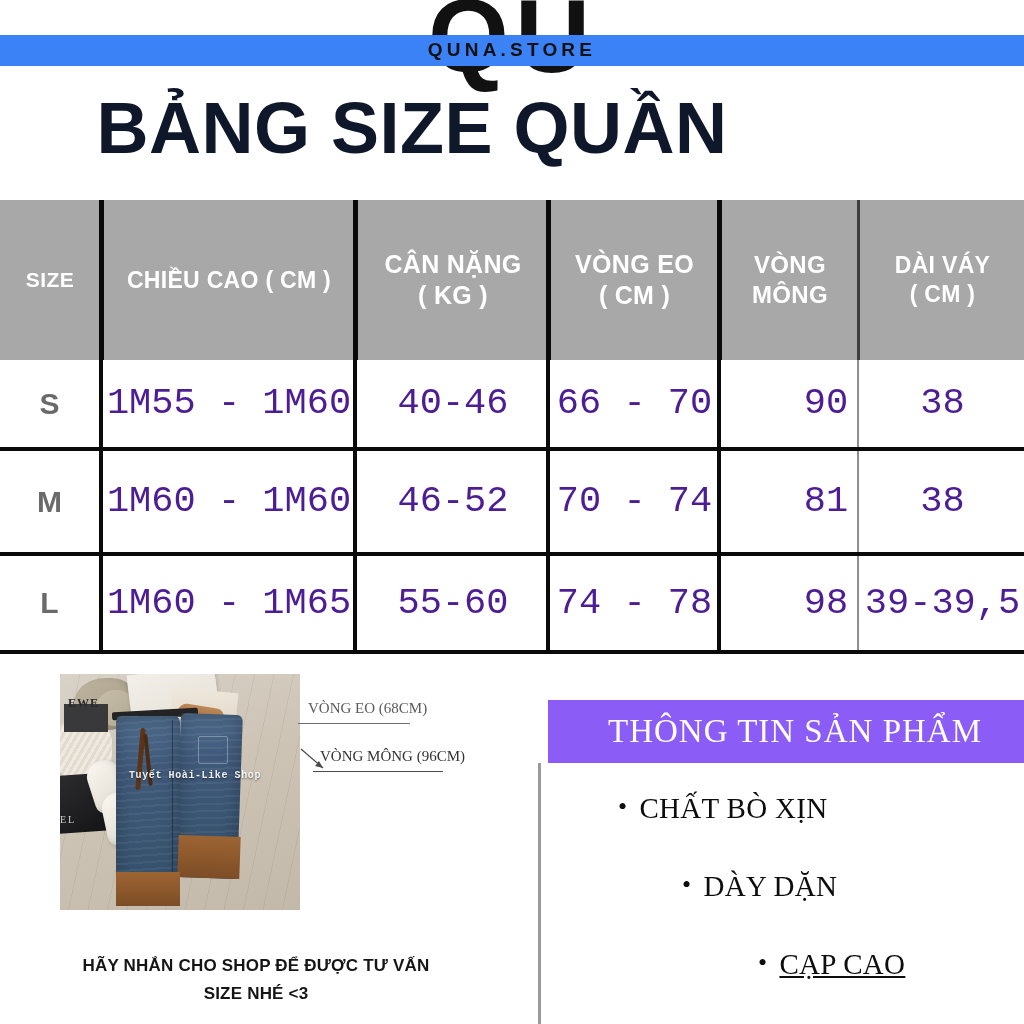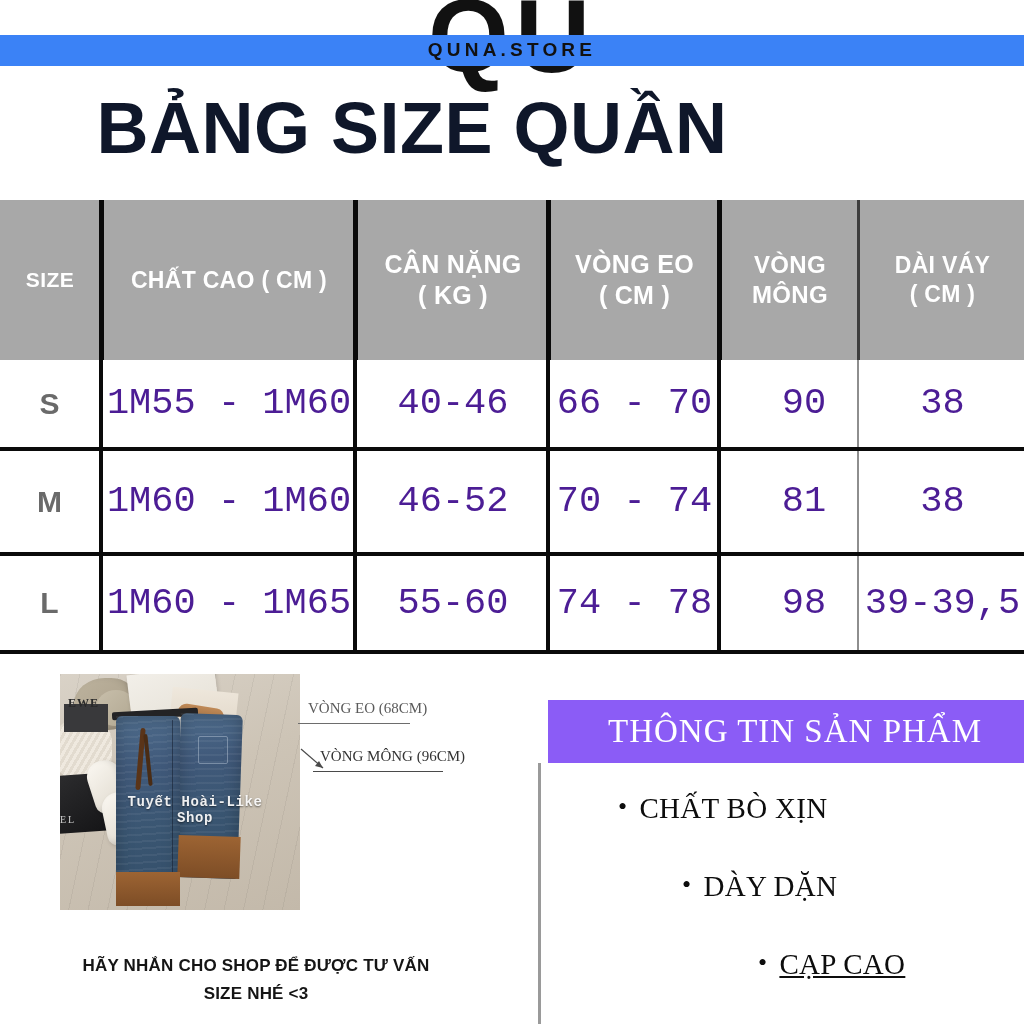--- a/index.html
+++ b/index.html
@@ -153,21 +153,21 @@
     font-family: "Liberation Sans", sans-serif;
     font-weight: 700;
     font-size: 30px;
     color: #6a6a6a;
     letter-spacing: 1px;
   }
   .c-size   { left: 0;    width: 100px; }
   .c-height { left: 104px; width: 250px; }
   .c-weight { left: 359px; width: 188px; }
   .c-waist  { left: 551px; width: 167px; }
-  .c-hip    { left: 722px; width: 128px; padding-left: 36px; }
+  .c-hip    { left: 744px; width: 128px; padding-left: 36px; }
   .c-len    { left: 861px; width: 163px; }
 
   .vsep {
     position: absolute;
     width: 4px;
     background: #0a0a0a;
   }
   .vsep.thin { width: 2px; background: #8e8e8e; }
 
   
@@ -334,25 +334,25 @@
     border-radius: 2px;
   }
   .ph-seam {
     position: absolute;
     left: 112px; top: 46px;
     width: 1px; height: 184px;
     background: rgba(20,30,45,0.55);
   }
   .ph-watermark {
     position: absolute;
-    left: 50px; top: 120px;
+    left: 50px; top: 96px;
     width: 170px;
     text-align: center;
     font-family: "Liberation Mono", monospace;
-    font-size: 14px;
+    font-size: 10px;
     font-weight: 700;
     color: rgba(255,255,255,0.92);
     letter-spacing: 0.6px;
     text-shadow: 0 1px 2px rgba(0,0,0,0.55);
     z-index: 6;
   }
 
   
   .anno {
     position: absolute;
@@ -459,21 +459,21 @@
     <div class="logo-qu">QU</div>
     <div class="logo-wordmark">QUNA.STORE</div>
   </div>
 
   <div id="main-title">BẢNG SIZE QUẦN</div>
 
   <div id="size-table">
 
     <div class="thead">
       <div class="th-cell th-size">SIZE</div>
-      <div class="th-cell th-height">CHẤT CAO ( CM )</div>
+      <div class="th-cell th-height">CHIỀU CAO ( CM )</div>
       <div class="th-cell th-weight">
         <div>
           <div>CÂN NẶNG</div>
           <div>( KG )</div>
         </div>
       </div>
       <div class="th-cell th-waist">
         <div>
           <div>VÒNG EO</div>
           <div>( CM )</div>

